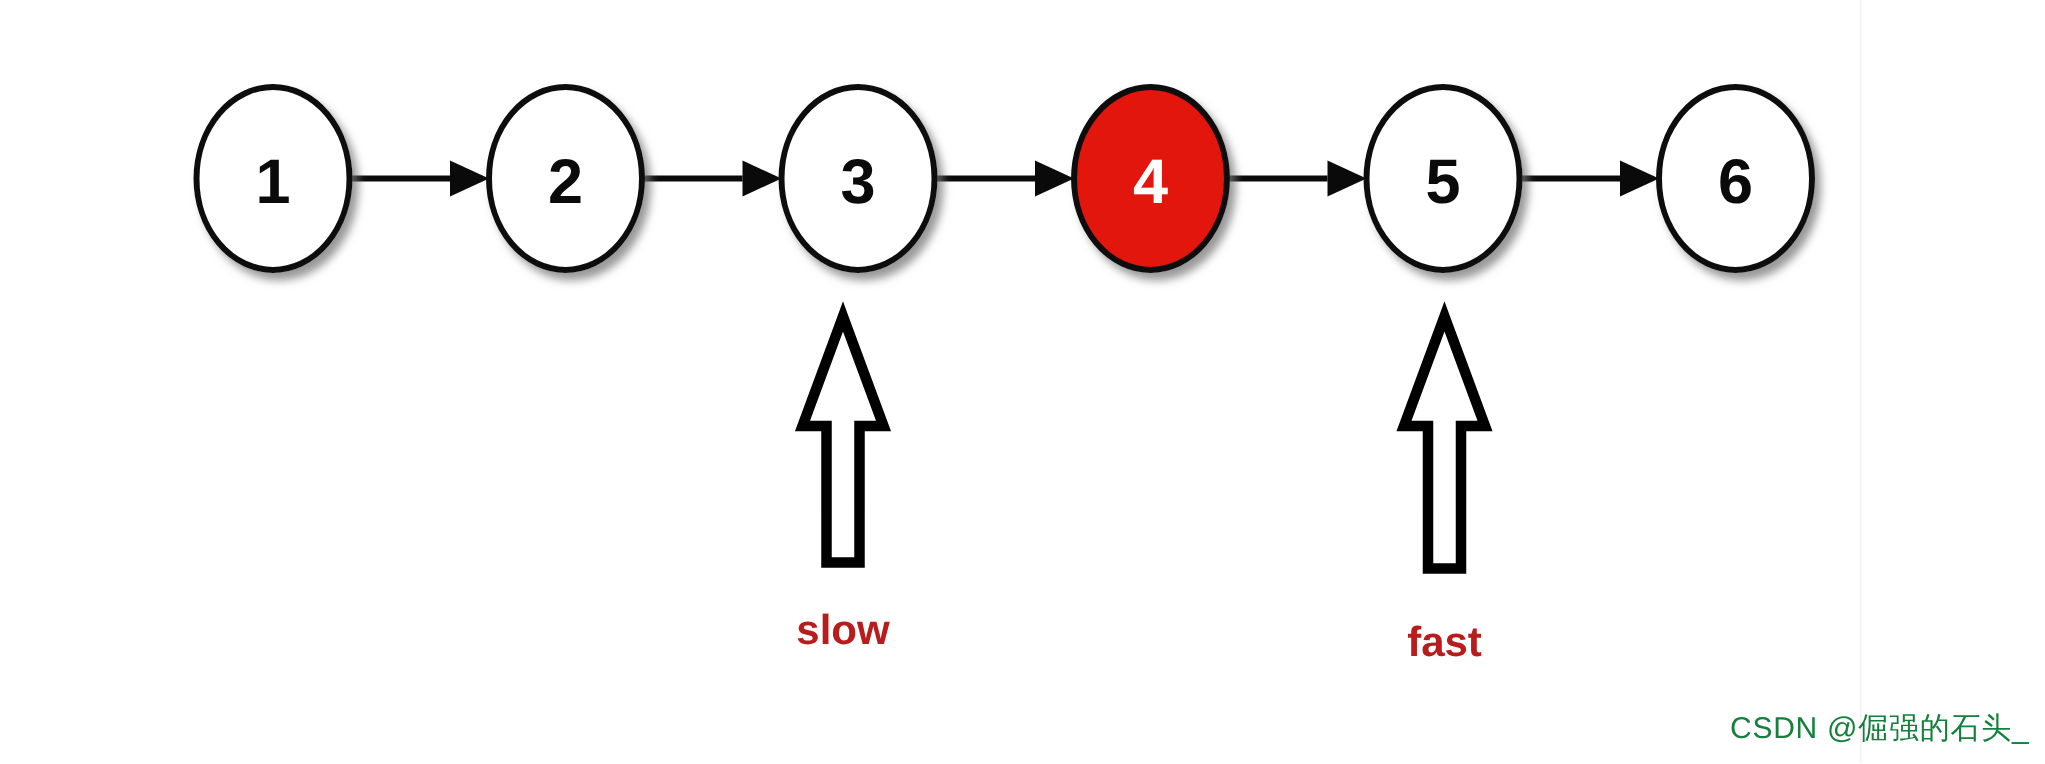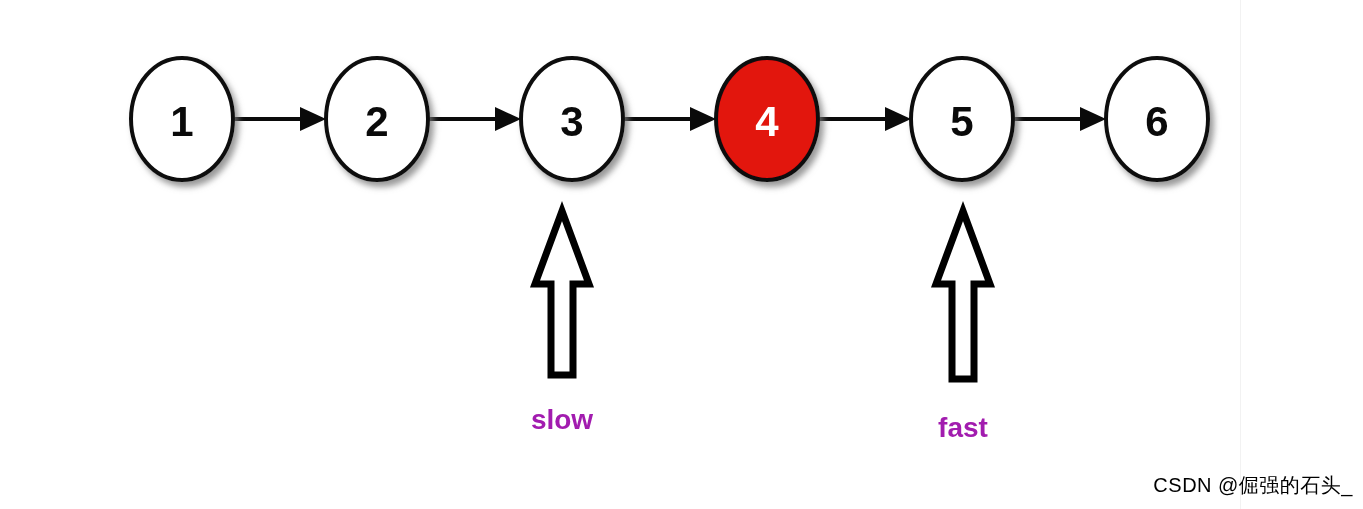--- a/index.html
+++ b/index.html
@@ -49,32 +49,32 @@
     fill: #ffffff;
     stroke: #000000;
     stroke-width: 7;
     stroke-linejoin: miter;
   }
   .pointer-label {
     position: absolute;
     font-family: "Liberation Sans", sans-serif;
     font-size: 28px;
     font-weight: bold;
-    color: #a21caf;
+    color: #b91c1c;
     text-align: center;
     white-space: nowrap;
     transform: translateX(-50%);
   }
   .watermark {
     position: absolute;
     right: 10px;
     bottom: 10px;
     font-family: "Liberation Sans", sans-serif;
     font-size: 20px;
-    color: #000000;
+    color: #15803d;
     letter-spacing: 0.5px;
     white-space: nowrap;
   }
   .edge-artifact {
     position: absolute;
     top: 0;
     width: 1px;
     height: 509px;
     background: #f2f2f2;
   }

